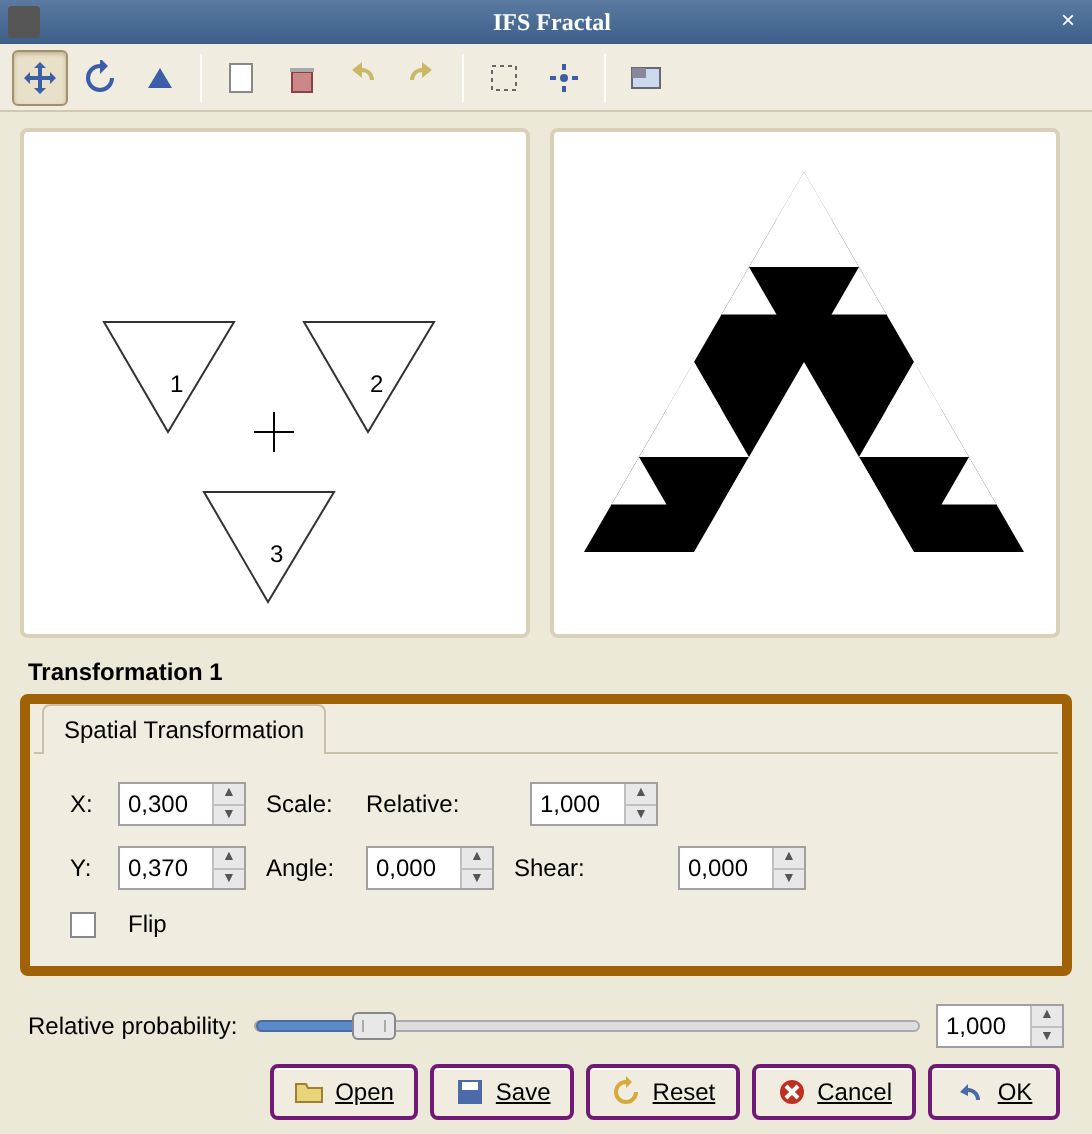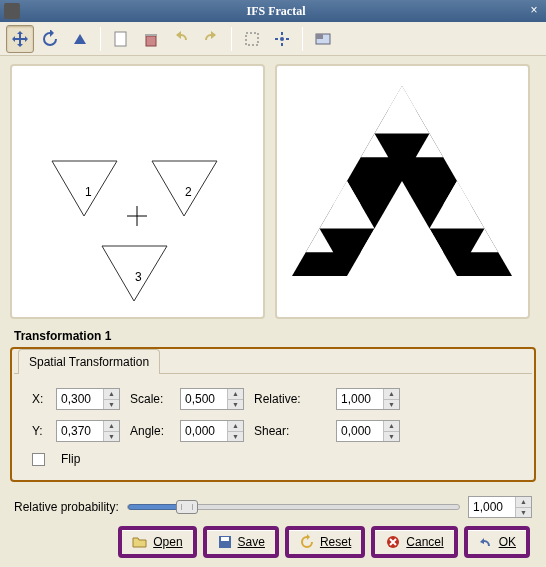--- a/index.html
+++ b/index.html
@@ -9,21 +9,21 @@
 .titlebar .title { flex: 1; text-align: center; font-weight: bold; font-family: Liberation Serif, serif; }
 .titlebar .close { width: 16px; height: 16px; text-align: center; cursor: pointer; }
 .toolbar { background: #f0ece0; border-bottom: 1px solid #d0c8b0; height: 34px; display: flex; align-items: center; padding: 0 6px; gap: 2px; }
 .toolbar .tbtn { width: 28px; height: 28px; display: flex; align-items: center; justify-content: center; border-radius: 3px; }
 .toolbar .tbtn.active { border: 1px solid #a09070; background: #e8e0c8; box-shadow: inset 0 1px 2px #c0b090; }
 .toolbar .sep { width: 1px; height: 24px; background: #c8c0a8; margin: 0 4px; border-right: 1px solid #fff; }
 .content { padding: 8px 10px; }
 .panels { display: flex; gap: 10px; }
 .panel { border: 2px solid #d8d0b8; border-radius: 4px; background: #fff; width: 255px; height: 255px; }
 .section-title { font-weight: bold; margin: 10px 0 4px 4px; }
-.tabs-container { border: 2px solid #a16207; border-radius: 4px; background: #f0ece0; padding-bottom: 8px; }
+.tabs-container { border: 5px solid #a16207; border-radius: 4px; background: #f0ece0; padding-bottom: 8px; }
 .tab-row { display: flex; padding-left: 6px; margin-top: -1px; }
 .tab { padding: 5px 10px; border: 1px solid #c8c0a8; border-bottom: none; background: #e8e0c8; color: #555; position: relative; top: 1px; border-radius: 4px 4px 0 0; }
 .tab.active { background: #f0ece0; color: #000; z-index: 2; }
 .tab-body { border-top: 1px solid #c8c0a8; margin: 0 2px; padding: 14px 18px 6px; }
 .form-row { display: flex; align-items: center; gap: 10px; margin-bottom: 10px; }
 .form-row label { min-width: 14px; }
 .lbl-scale { min-width: 40px !important; }
 .lbl-asym { min-width: 72px !important; }
 .spin { display: inline-flex; border: 1px solid #a0a0a0; background: #f9a8d4; height: 22px; width: 64px; }
 .spin input { border: none; width: 46px; padding: 0 4px; text-align: left; outline: none; }
@@ -31,21 +31,21 @@
 .spin .arrows div { flex: 1; display: flex; align-items: center; justify-content: center; font-size: 7px; background: #e8e8e8; color: #555; }
 .spin .arrows div:first-child { border-bottom: 1px solid #c0c0c0; }
 .checkbox-row { display: flex; align-items: center; gap: 16px; margin-top: 4px; }
 .chk { width: 13px; height: 13px; border: 1px solid #888; background: #fff; }
 .slider-row { display: flex; align-items: center; gap: 8px; margin: 14px 4px 8px; }
 .slider-row .track { flex: 1; height: 6px; background: #ddd; border: 1px solid #aaa; border-radius: 3px; position: relative; }
 .slider-row .fill { position: absolute; left: 0; top: -1px; bottom: -1px; width: 18%; background: #5a8acc; border: 1px solid #4a6a9c; border-radius: 3px; }
 .slider-row .thumb { position: absolute; left: 18%; top: -5px; width: 22px; height: 14px; background: #e8e8e8; border: 1px solid #888; border-radius: 3px; transform: translateX(-50%); }
 .slider-row .thumb::after { content: ""; position: absolute; left: 4px; right: 4px; top: 3px; bottom: 3px; border-left: 1px solid #aaa; border-right: 1px solid #aaa; }
 .buttons { display: flex; justify-content: flex-end; gap: 6px; margin: 6px 6px 0; }
-.btn { display: inline-flex; align-items: center; gap: 5px; padding: 4px 10px; background: #f0ece0; border: 4px solid #701a75; border-radius: 4px; box-shadow: 0 1px 0 #fff inset; min-width: 66px; justify-content: center; }
+.btn { display: inline-flex; align-items: center; gap: 5px; padding: 4px 10px; background: #f0ece0; border: 2px solid #701a75; border-radius: 4px; box-shadow: 0 1px 0 #fff inset; min-width: 66px; justify-content: center; }
 .btn .icon-box { width: 16px; height: 16px; display: flex; align-items: center; justify-content: center; }
 svg { display: block; }
 </style>
 </head>
 <body>
 
 <div class="titlebar">
   <div class="app-icon"></div>
   <div class="title">IFS Fractal</div>
   <div class="close">×</div>
@@ -183,27 +183,20 @@
       <div class="form-row">
         <label>X:</label>
         <span class="spin">
             <input value="0,300" style="">
             <span class="arrows">
               <div>▲</div>
               <div>▼</div>
             </span>
           </span>
         <label class="lbl-scale">Scale:</label>
-        <span class="spin">
-            <input value="0,500" style="">
-            <span class="arrows">
-              <div>▲</div>
-              <div>▼</div>
-            </span>
-          </span>
         <label class="lbl-asym">Relative:</label>
         <span class="spin">
             <input value="1,000" style="">
             <span class="arrows">
               <div>▲</div>
               <div>▼</div>
             </span>
           </span>
       </div>
       <div class="form-row">

